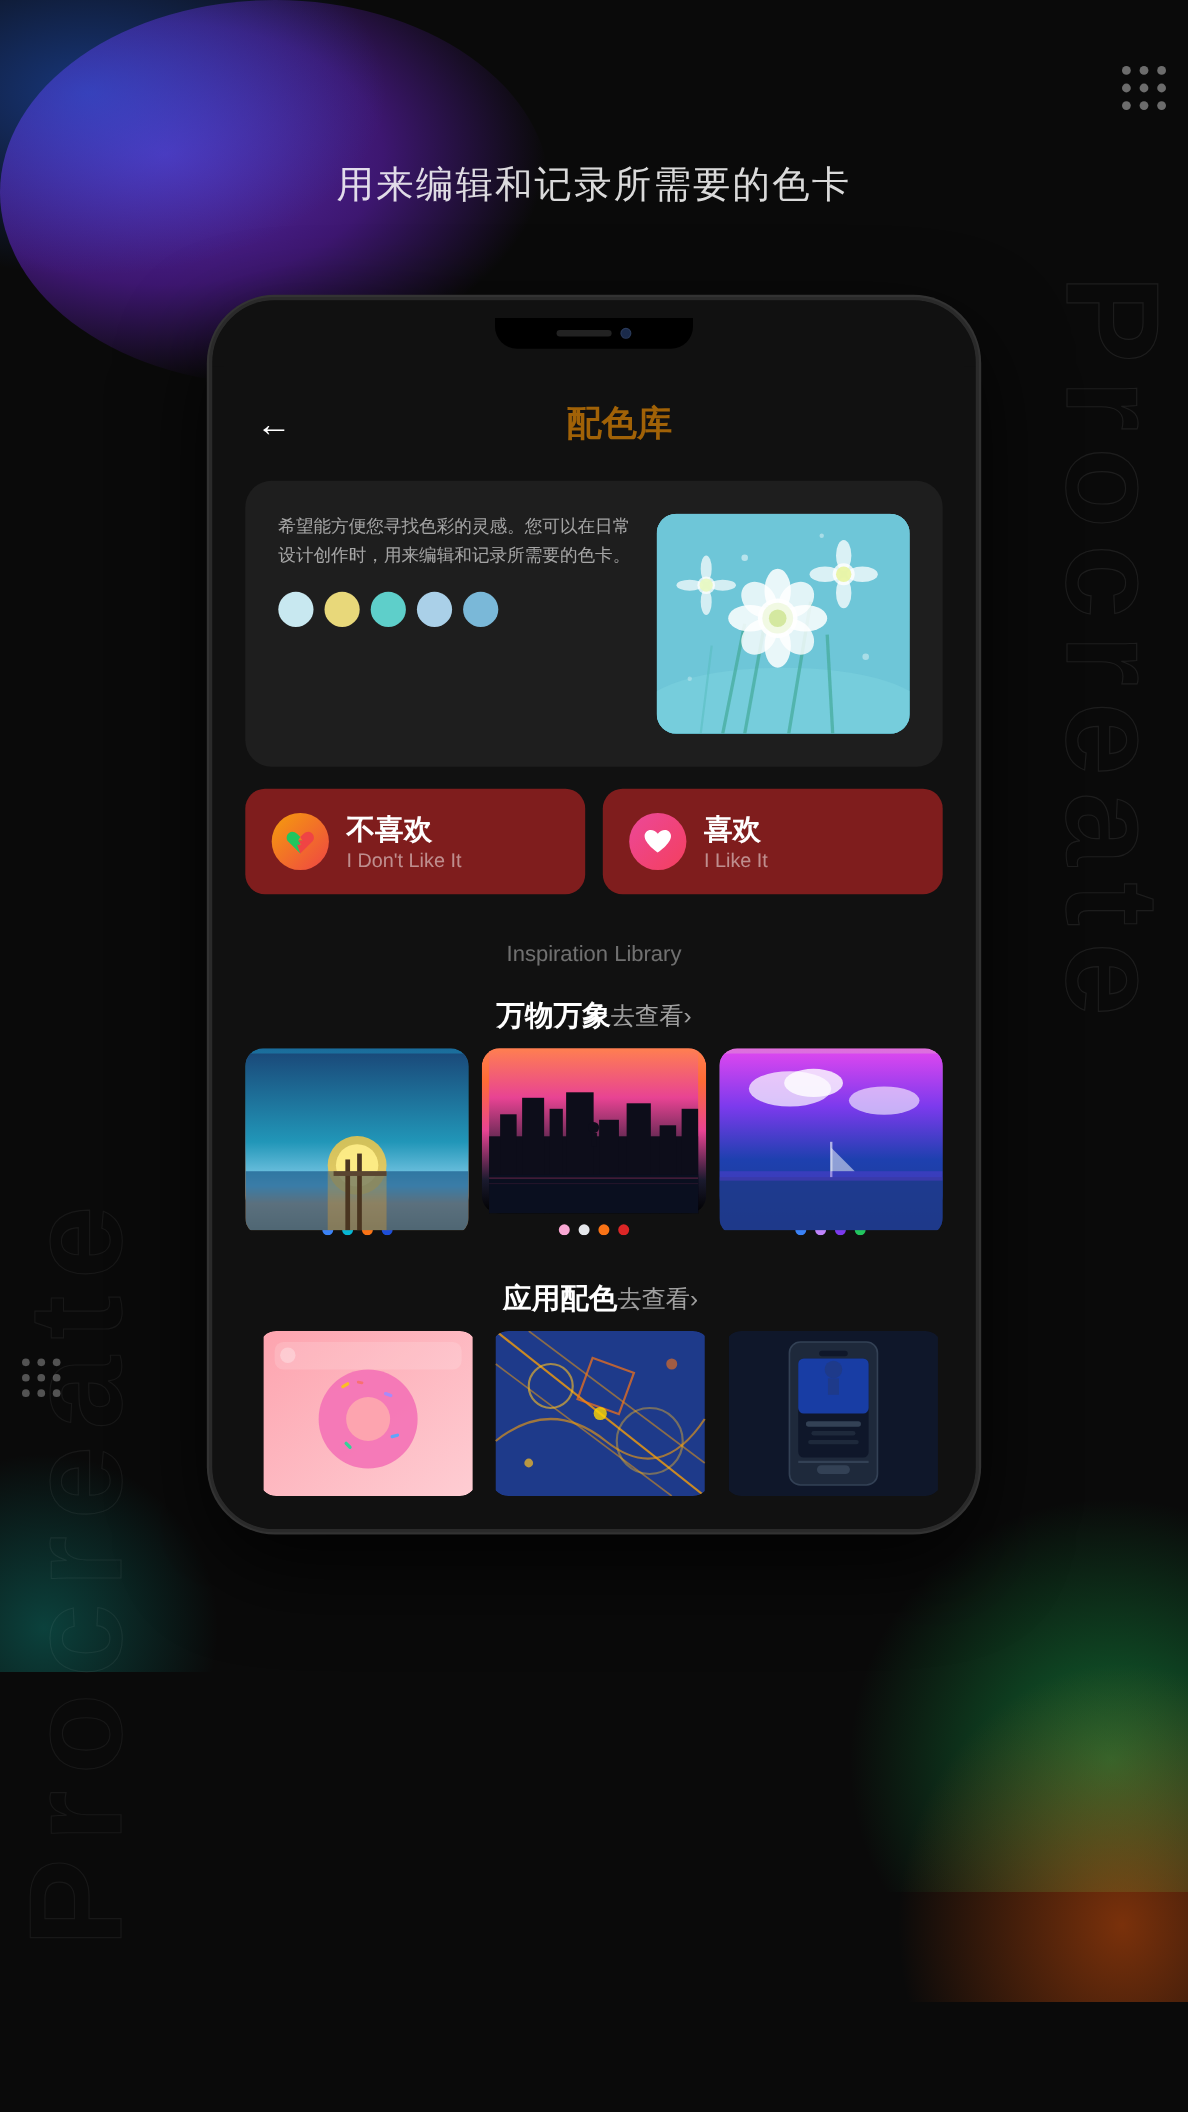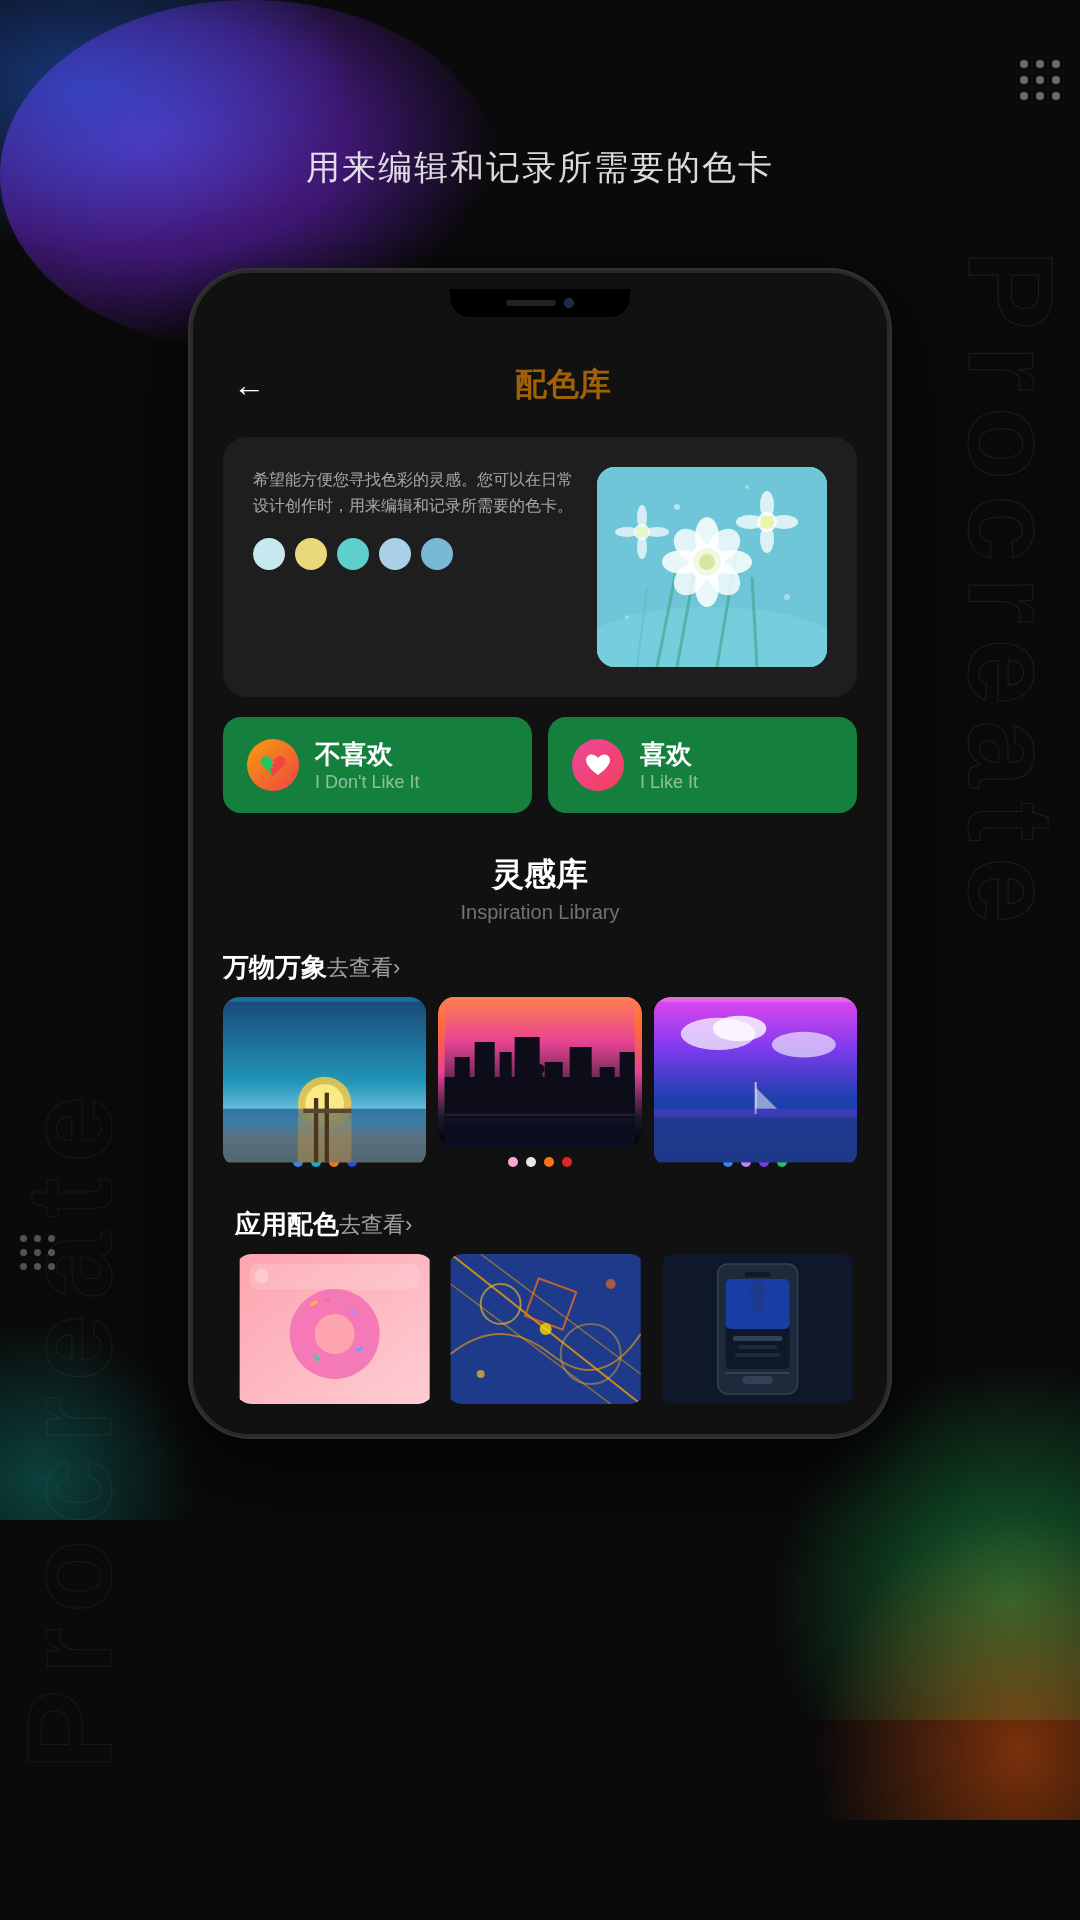--- a/index.html
+++ b/index.html
@@ -262,21 +262,21 @@
     
 
     
     .reaction-row {
       display: flex;
       gap: 16px;
       margin: 20px 30px;
     }
     .reaction-btn {
       flex: 1;
-      background: #15803d;
+      background: #7f1d1d;
       border-radius: 18px;
       padding: 20px 24px;
       display: flex;
       align-items: center;
       gap: 16px;
       cursor: pointer;
     }
     .reaction-icon {
       width: 52px; height: 52px;
       border-radius: 50%;
@@ -317,21 +317,21 @@
     }
     .section-title-en {
       font-size: 20px;
       color: rgba(255,255,255,0.4);
       margin-top: 4px;
     }
 
     
     .category-row {
       display: flex;
-      justify-content: flex-start;
+      justify-content: center;
       align-items: center;
       padding: 16px 30px 12px;
     }
     .category-name {
       font-size: 26px;
       font-weight: 700;
       color: #ffffff;
     }
     .category-link {
       font-size: 22px;
@@ -551,21 +551,20 @@
             </svg>
           </div>
           <div class="reaction-labels">
             <span class="reaction-main">喜欢</span>
             <span class="reaction-sub">I Like It</span>
           </div>
         </div>
       </div>
 
       <div class="section-header">
-        <div class="section-title-cn">灵感库</div>
         <div class="section-title-en">Inspiration Library</div>
       </div>
 
       <div>
         <div class="category-row">
           <span class="category-name">万物万象</span>
           <span class="category-link">
             <span>去查看</span>
             <span> ›</span>
           </span>

